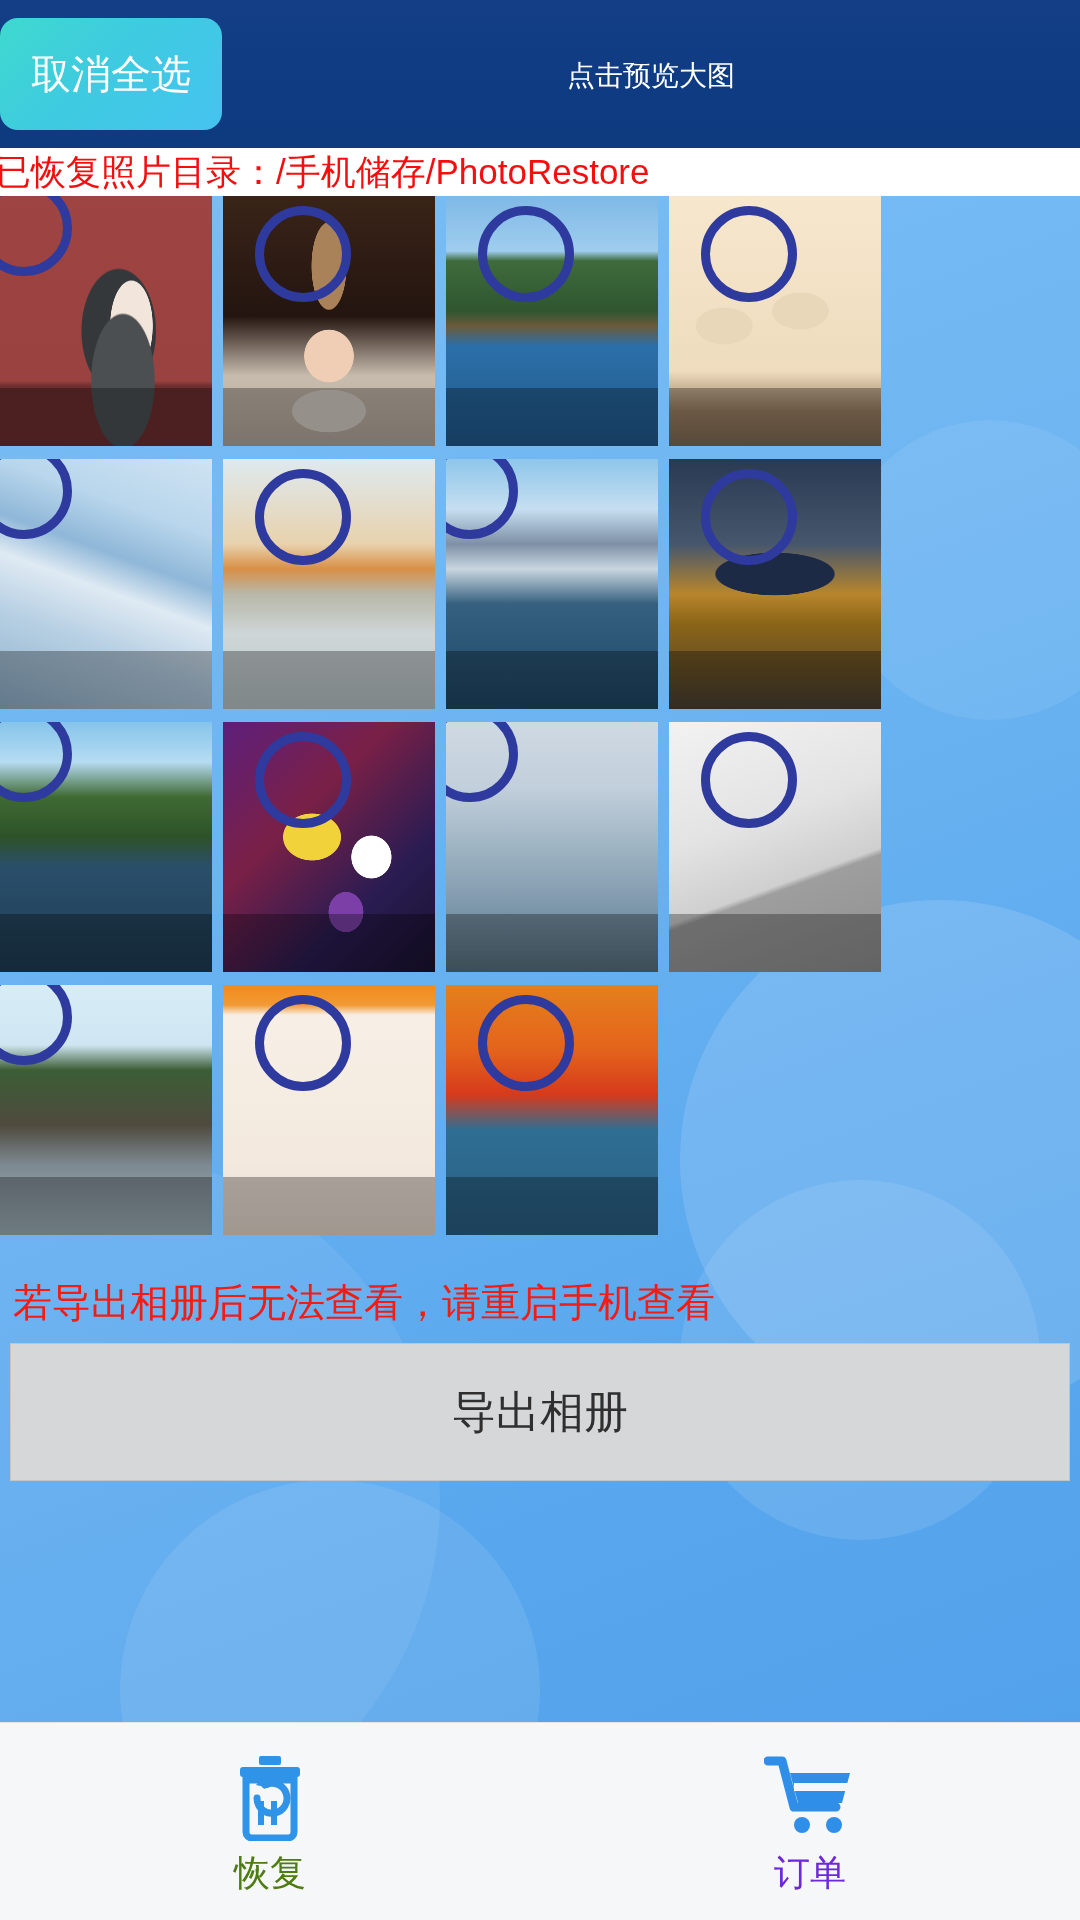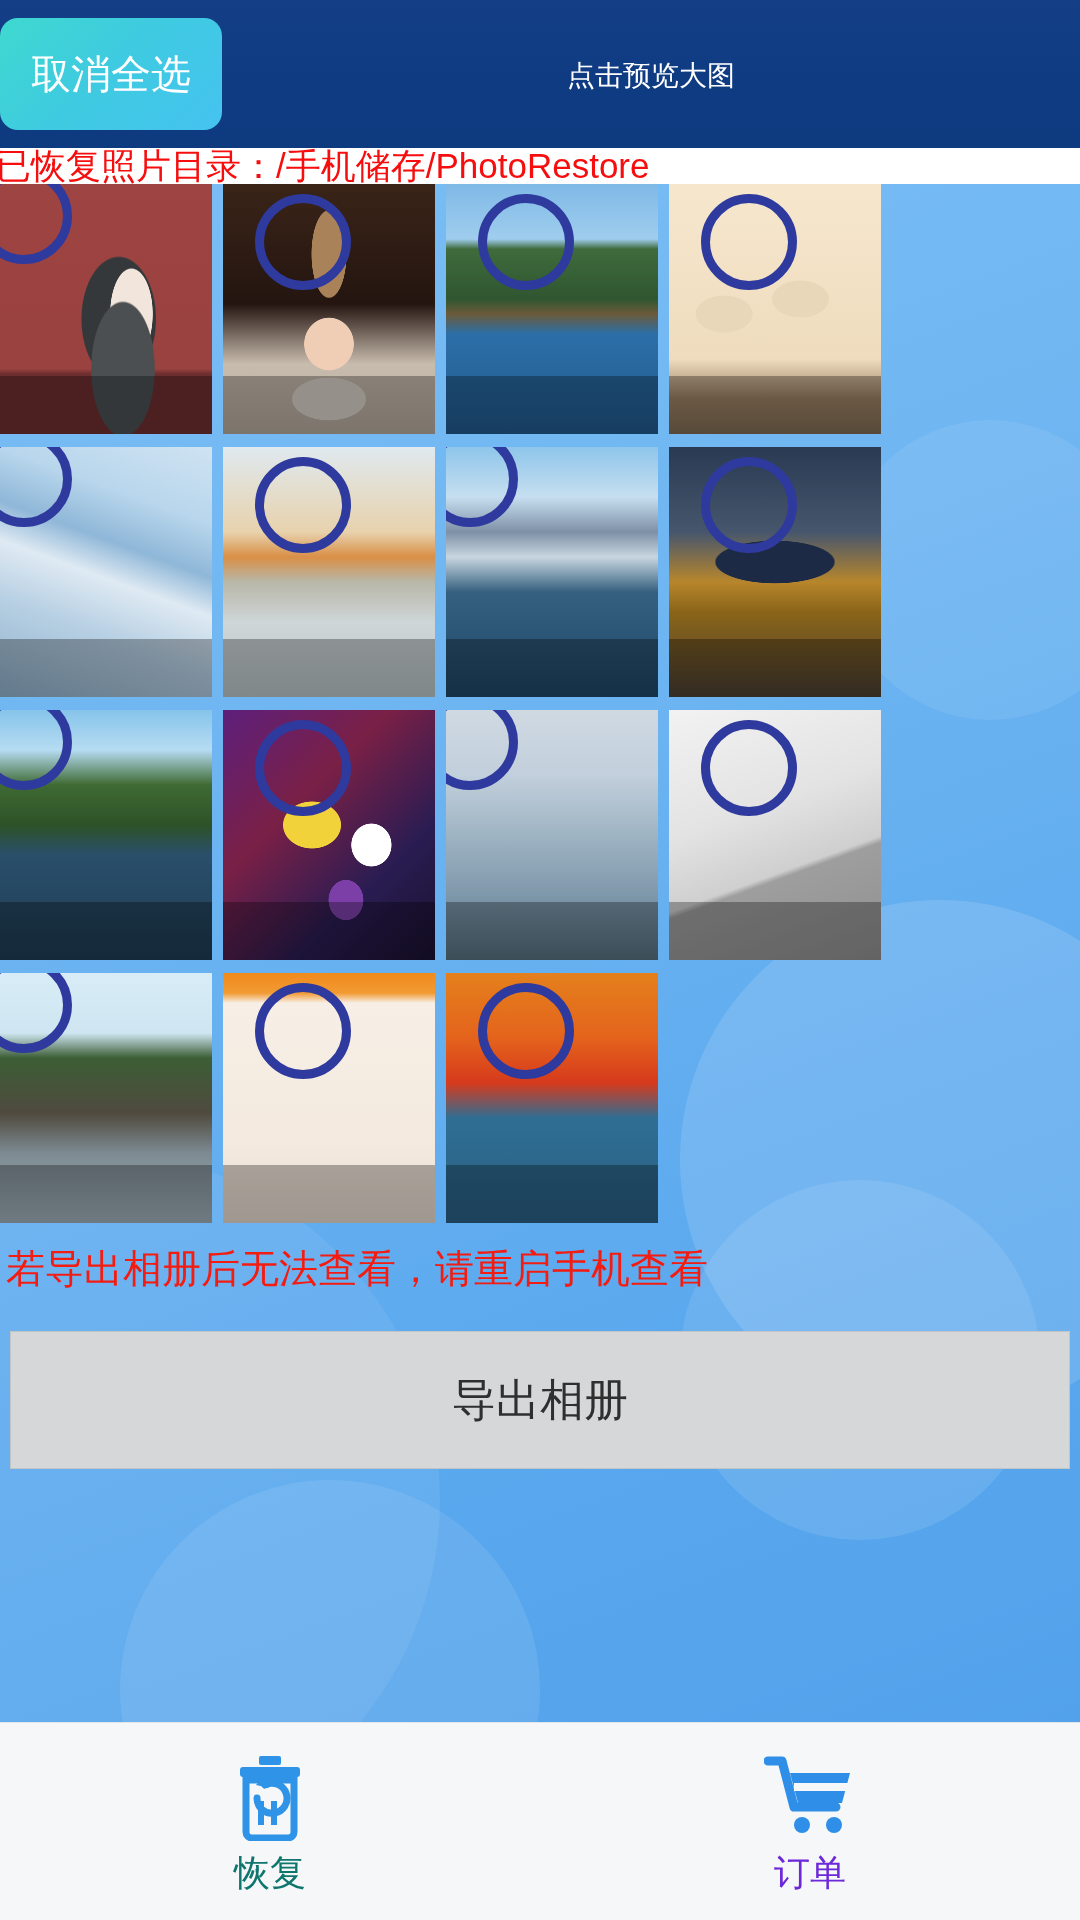--- a/index.html
+++ b/index.html
@@ -37,21 +37,21 @@
     font-family: "Liberation Sans", sans-serif;
   }
   .hdr-btn.left  { width: 222px; height: 112px; font-size: 40px; }
   .hdr-btn.right { margin-right: 20px; width: 152px; height: 112px; font-size: 40px; }
   .hdr-center { flex: 1; text-align: center; color: #ffffff; padding: 0 6px; }
   .hdr-title { font-size: 50px; line-height: 58px; letter-spacing: 1px; white-space: nowrap; }
   .hdr-sub { font-size: 28px; line-height: 42px; margin-top: 4px; }
 
   
   .dirbar {
-    background: #ffffff; height: 36px; flex: 0 0 auto;
+    background: #ffffff; height: 48px; flex: 0 0 auto;
     display: flex; align-items: center; overflow: hidden;
   }
   .dirbar .txt {
     color: #f60d0d; font-size: 35px; white-space: nowrap;
     margin-left: -4px; line-height: 40px;
   }
 
   
   .grid-wrap { flex: 0 0 auto; padding: 0; }
   .grid {
@@ -123,22 +123,22 @@
           linear-gradient(160deg,#f2f2f2 0%, #e3e3e3 40%, #cfcfcf 62%, #9e9e9e 64%, #8f8f8f 100%); }
   .t13 { background:
           linear-gradient(180deg,#d7ecf6 0%, #cfe6f2 24%, #3c5e35 34%, #4f4a3e 56%, #7d8a92 72%, #9fb0ba 100%); }
   .t14 { background:
           linear-gradient(180deg,#f08a1b 0%, #f29a33 8%, #f7efe6 12%, #f3e9de 70%, #e6dace 100%); }
   .t15 { background:
           linear-gradient(180deg,#e4801c 0%, #e4631c 26%, #d63a1c 44%, #2f6e93 58%, #2a5f83 100%); }
 
   
   .warn {
-    flex: 0 0 auto; height: 92px; display: flex; align-items: center;
-    padding-left: 6px;
+    flex: 0 0 auto; height: 92px; display: flex; align-items: flex-end;
+    padding-left: 13px;
   }
   .warn .txt { color: #f41b11; font-size: 39px; white-space: nowrap; line-height: 48px; }
 
   
   .export-wrap { flex: 0 0 auto; padding: 16px 10px; }
   .export-btn {
     width: 1060px; height: 138px; display: flex; align-items: center; justify-content: center;
     background: #d6d7d9; border: 1px solid #c3c4c6; color: #2f2f2f;
     font-size: 44px; cursor: pointer; font-family: "Liberation Sans", sans-serif;
   }
@@ -146,21 +146,21 @@
   .spacer { flex: 1 1 auto; }
 
   
   .tabbar {
     flex: 0 0 auto; height: 198px; background: #f5f7f8;
     display: flex; border-top: 1px solid #e3e6e8;
   }
   .tab { flex:1; display:flex; flex-direction:column; align-items:center; justify-content:center; cursor:pointer; }
   .tab .ico { height: 92px; display:flex; align-items:flex-end; justify-content:center; }
   .tab .lbl { margin-top: 10px; font-size: 36px; line-height: 44px; }
-  .tab.restore .lbl { color: #0f766e; }
+  .tab.restore .lbl { color: #4d7c0f; }
   .tab.orders  .lbl { color: #6d28d9; }
 </style>
 </head>
 <body>
 
 <div class="bg-bubbles">
   <div class="bub b1"></div>
     <div class="bub b2"></div>
     <div class="bub b3"></div>
   <div class="bub b4"></div>

